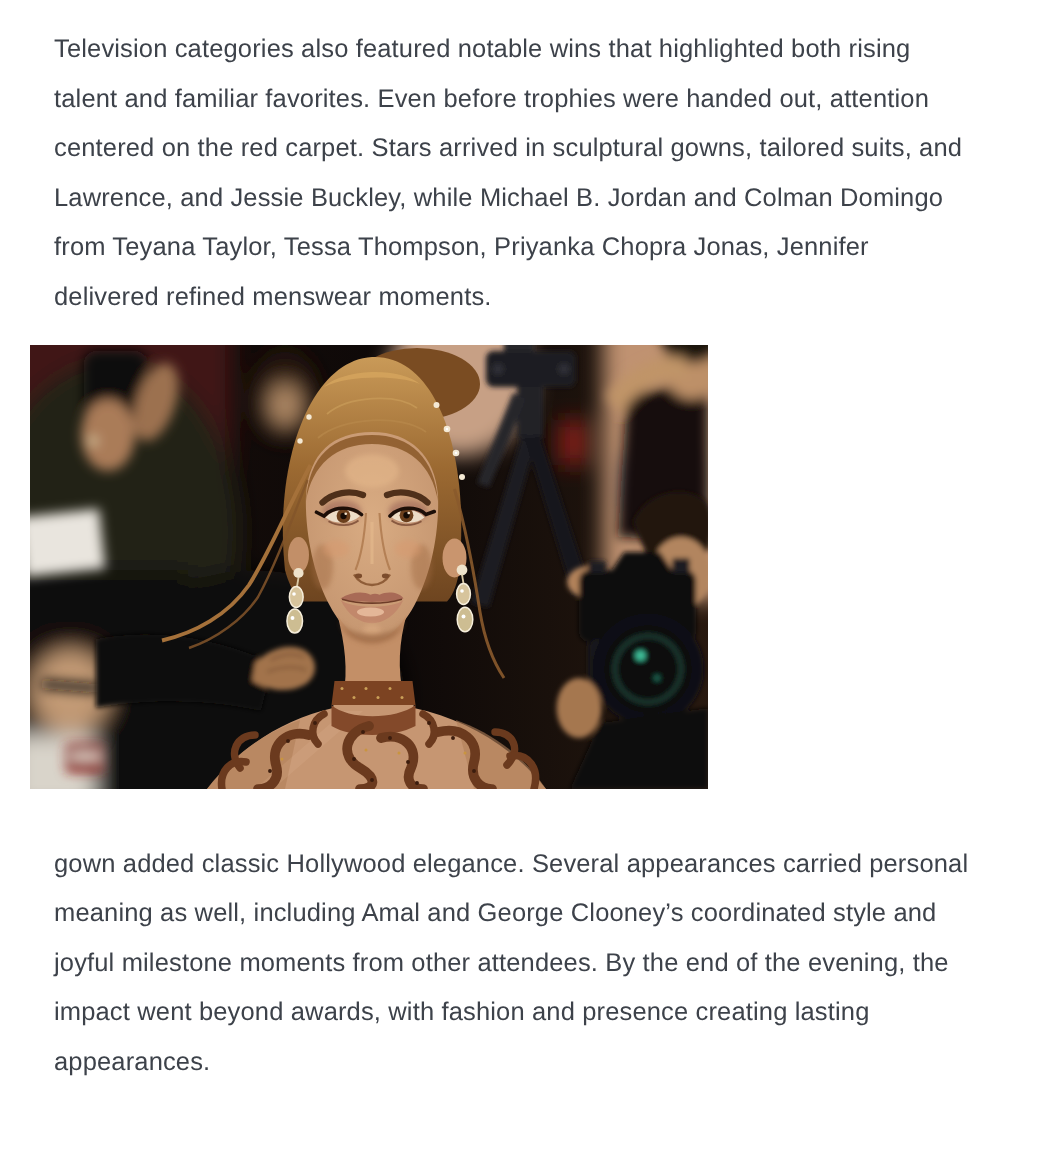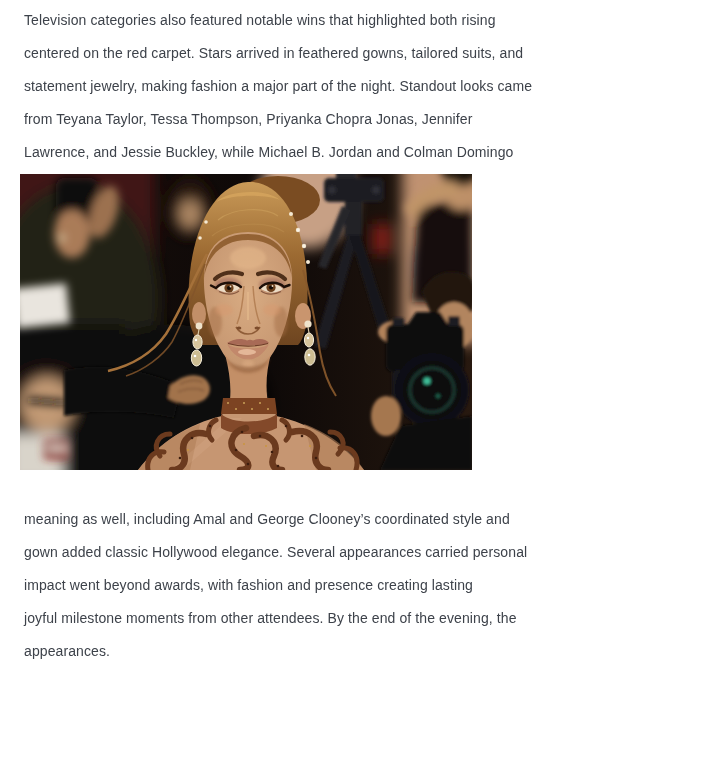--- a/index.html
+++ b/index.html
@@ -2,22 +2,22 @@
 <html><head>
 <meta charset="utf-8">
 <style>
   html,body { margin:0; padding:0; background:#ffffff; }
   body {
     width:704px;
     font-family:"Liberation Sans", sans-serif;
   }
   .article { padding:0 20px 11px 20px; }
   .para {
-    margin:4px;
-    font-size:14px;
+    margin:16px;
+    font-size:17px;
     line-height:33px;
     color:#3d424a;
     letter-spacing:0.1px;
   }
   .ln { white-space:nowrap; }
   figure.photo {
     margin:5px 0 33px 0;
     width:452px;
     height:296px;
     padding:0;
@@ -25,24 +25,25 @@
   }
   figure.photo svg { display:block; }
 </style>
 </head>
 <body>
 
 <div class="article">
 
   <p class="para">
     <span class="ln" style="display:block">Television categories also featured notable wins that highlighted both rising</span>
-    <span class="ln" style="display:block">centered on the red carpet. Stars arrived in feathered gowns, tailored suits, and</span>
-    <span class="ln" style="display:block">statement jewelry, making fashion a major part of the night. Standout looks came</span>
+    <span class="ln" style="display:block">talent and familiar favorites. Even before trophies were handed out, attention</span>
+    <span class="ln" style="display:block">centered on the red carpet. Stars arrived in sculptural gowns, tailored suits, and</span>
+    <span class="ln" style="display:block">Lawrence, and Jessie Buckley, while Michael B. Jordan and Colman Domingo</span>
     <span class="ln" style="display:block">from Teyana Taylor, Tessa Thompson, Priyanka Chopra Jonas, Jennifer</span>
-    <span class="ln" style="display:block">Lawrence, and Jessie Buckley, while Michael B. Jordan and Colman Domingo</span>
+    <span class="ln" style="display:block">delivered refined menswear moments.</span>
   </p>
 
   <figure class="photo" role="img" aria-label="Red carpet photo: woman with slicked-back bronze updo, dramatic eye makeup, diamond drop earrings and a sheer brown baroque-patterned high-neck gown, with onlookers, a tripod and a photographer holding a large camera in the blurred background">
     <svg width="452" height="296" viewBox="0 0 452 296" xmlns="http://www.w3.org/2000/svg">
       <defs>
         <linearGradient id="bgG" x1="0" y1="0" x2="1" y2="0">
           <stop offset="0" stop-color="#241313"></stop>
           <stop offset="0.3" stop-color="#120b09"></stop>
           <stop offset="0.55" stop-color="#0e0908"></stop>
           <stop offset="0.8" stop-color="#1c120c"></stop>
@@ -256,20 +257,20 @@
           <circle cx="224" cy="270" r="1"></circle>
             <circle cx="246" cy="272" r="1"></circle>
           <circle cx="168" cy="276" r="1"></circle>
             <circle cx="290" cy="272" r="1"></circle>
         </g>
       </g>
     </svg>
   </figure>
 
   <p class="para">
+    <span class="ln" style="display:block">gown added classic Hollywood elegance. Several appearances carried personal</span>
     <span class="ln" style="display:block">meaning as well, including Amal and George Clooney’s coordinated style and</span>
-    <span class="ln" style="display:block">gown added classic Hollywood elegance. Several appearances carried personal</span>
+    <span class="ln" style="display:block">joyful milestone moments from other attendees. By the end of the evening, the</span>
     <span class="ln" style="display:block">impact went beyond awards, with fashion and presence creating lasting</span>
-    <span class="ln" style="display:block">joyful milestone moments from other attendees. By the end of the evening, the</span>
     <span class="ln" style="display:block">appearances.</span>
   </p>
 
 </div>
 
 </body></html>

